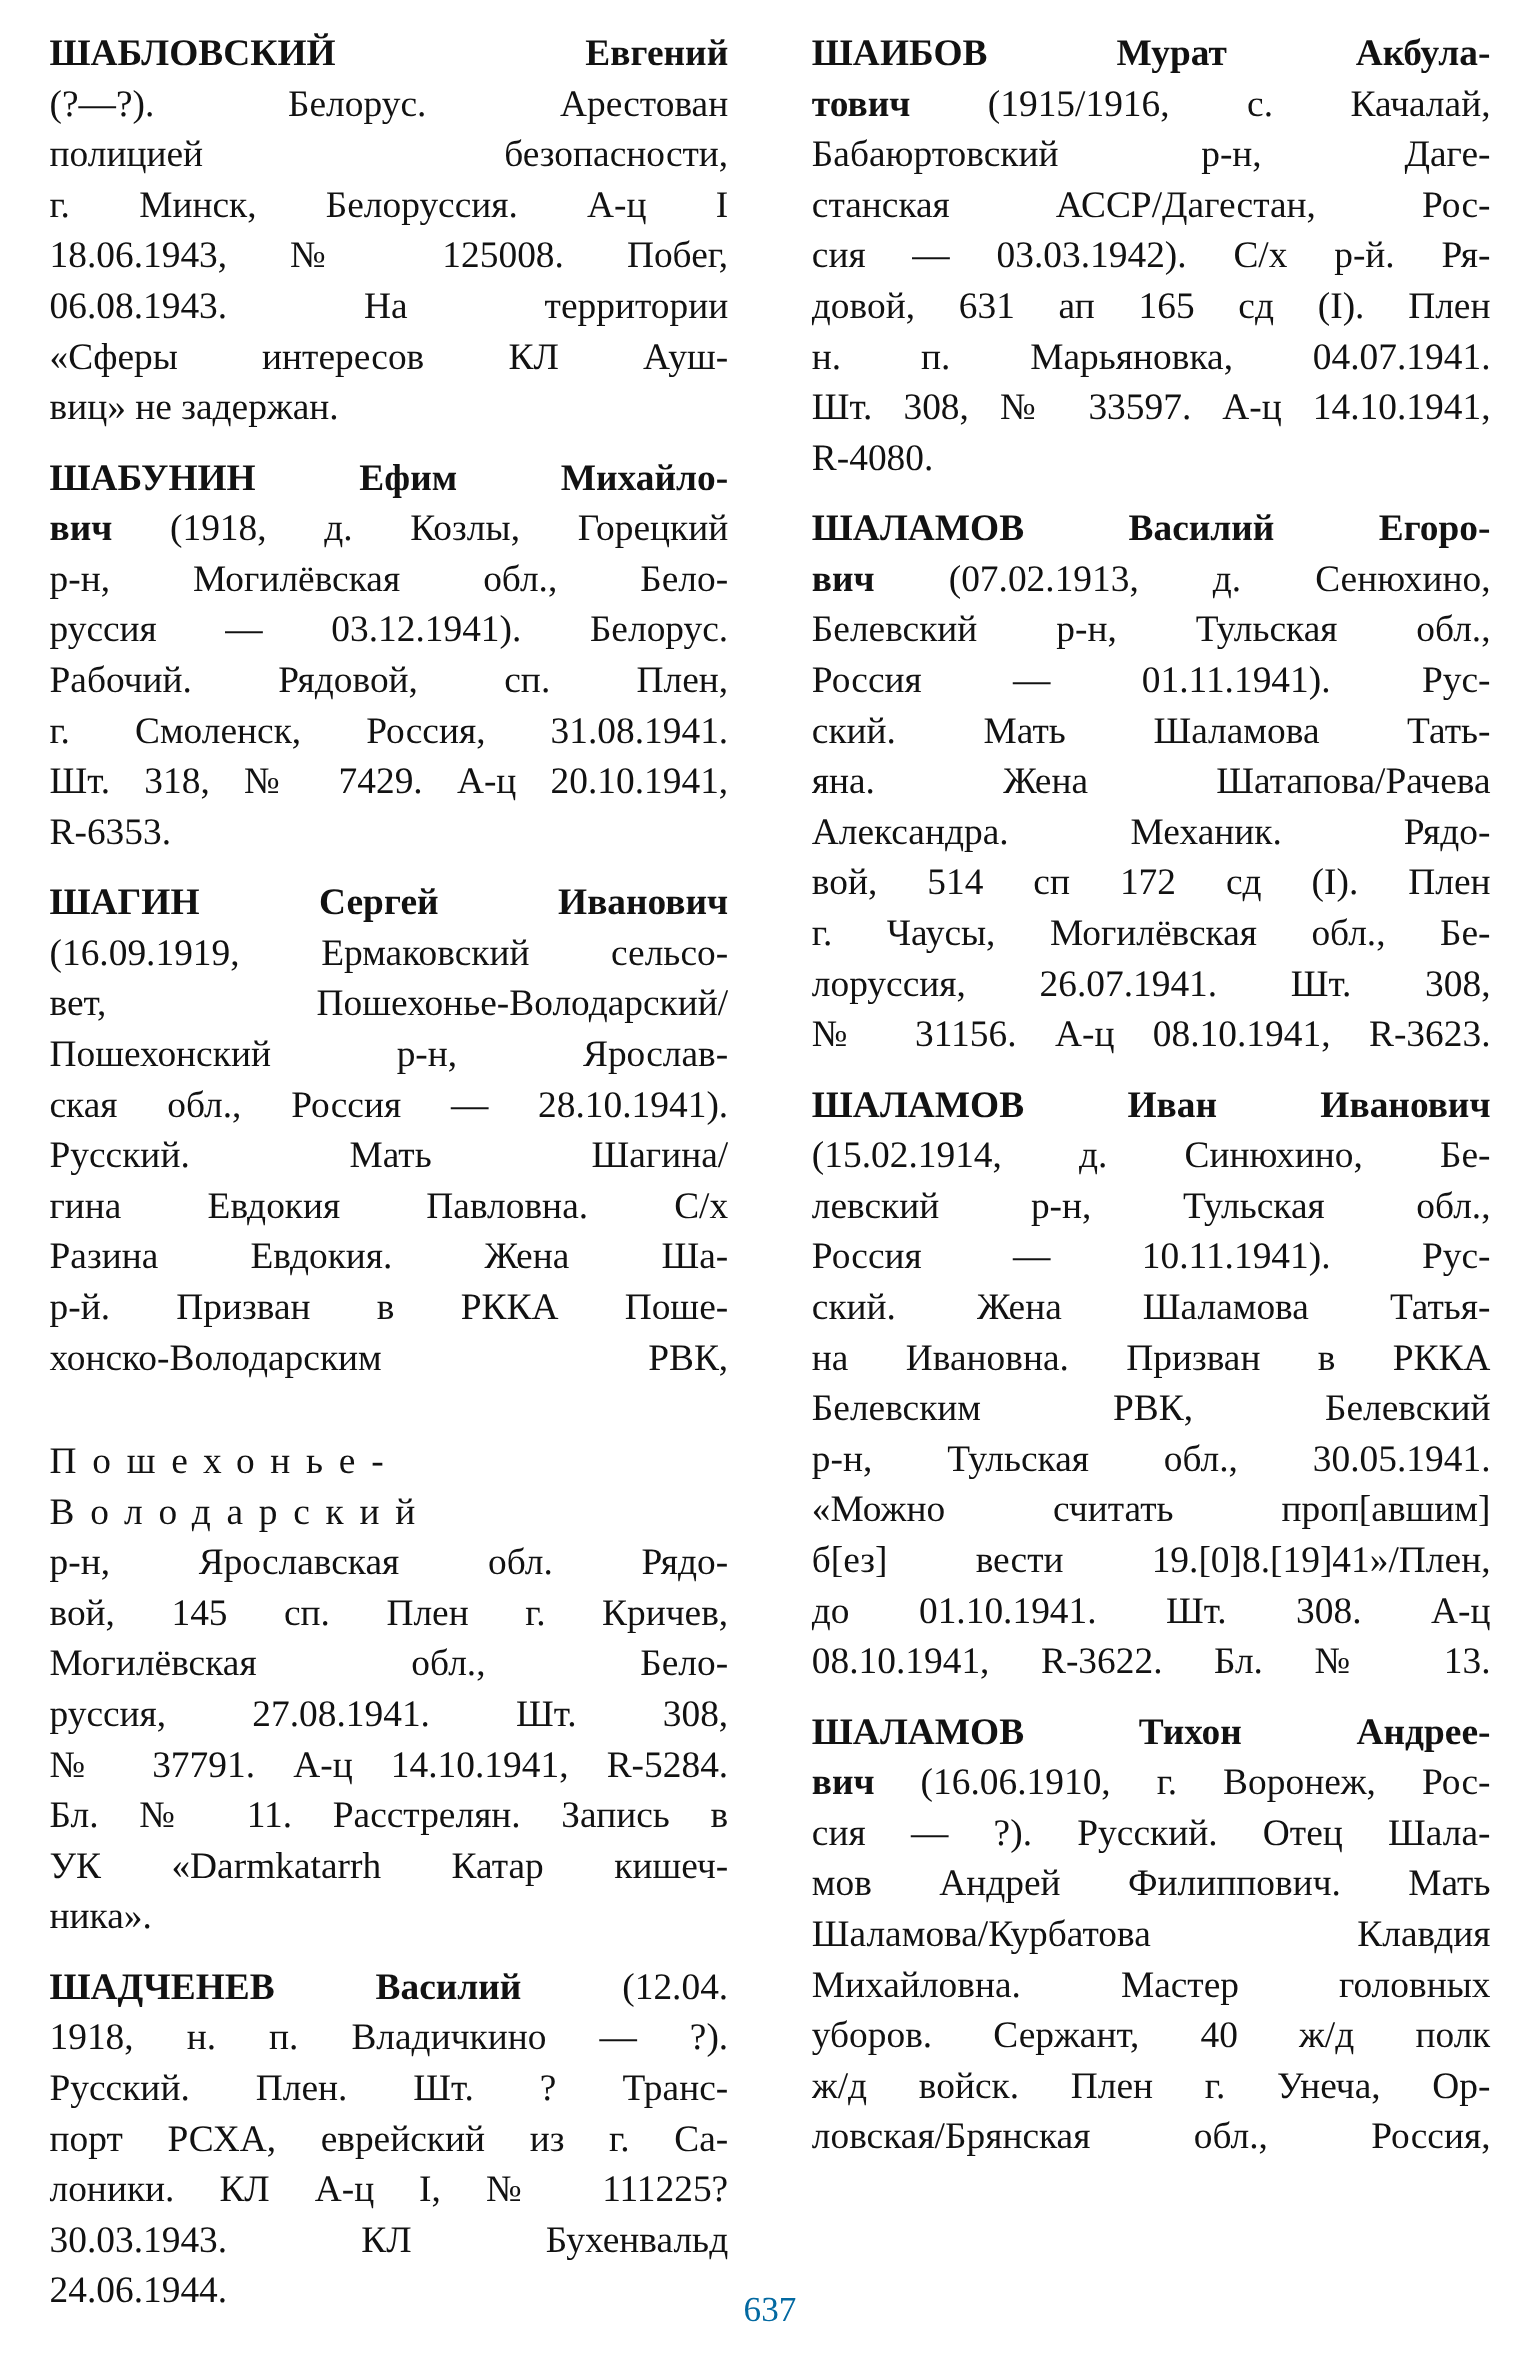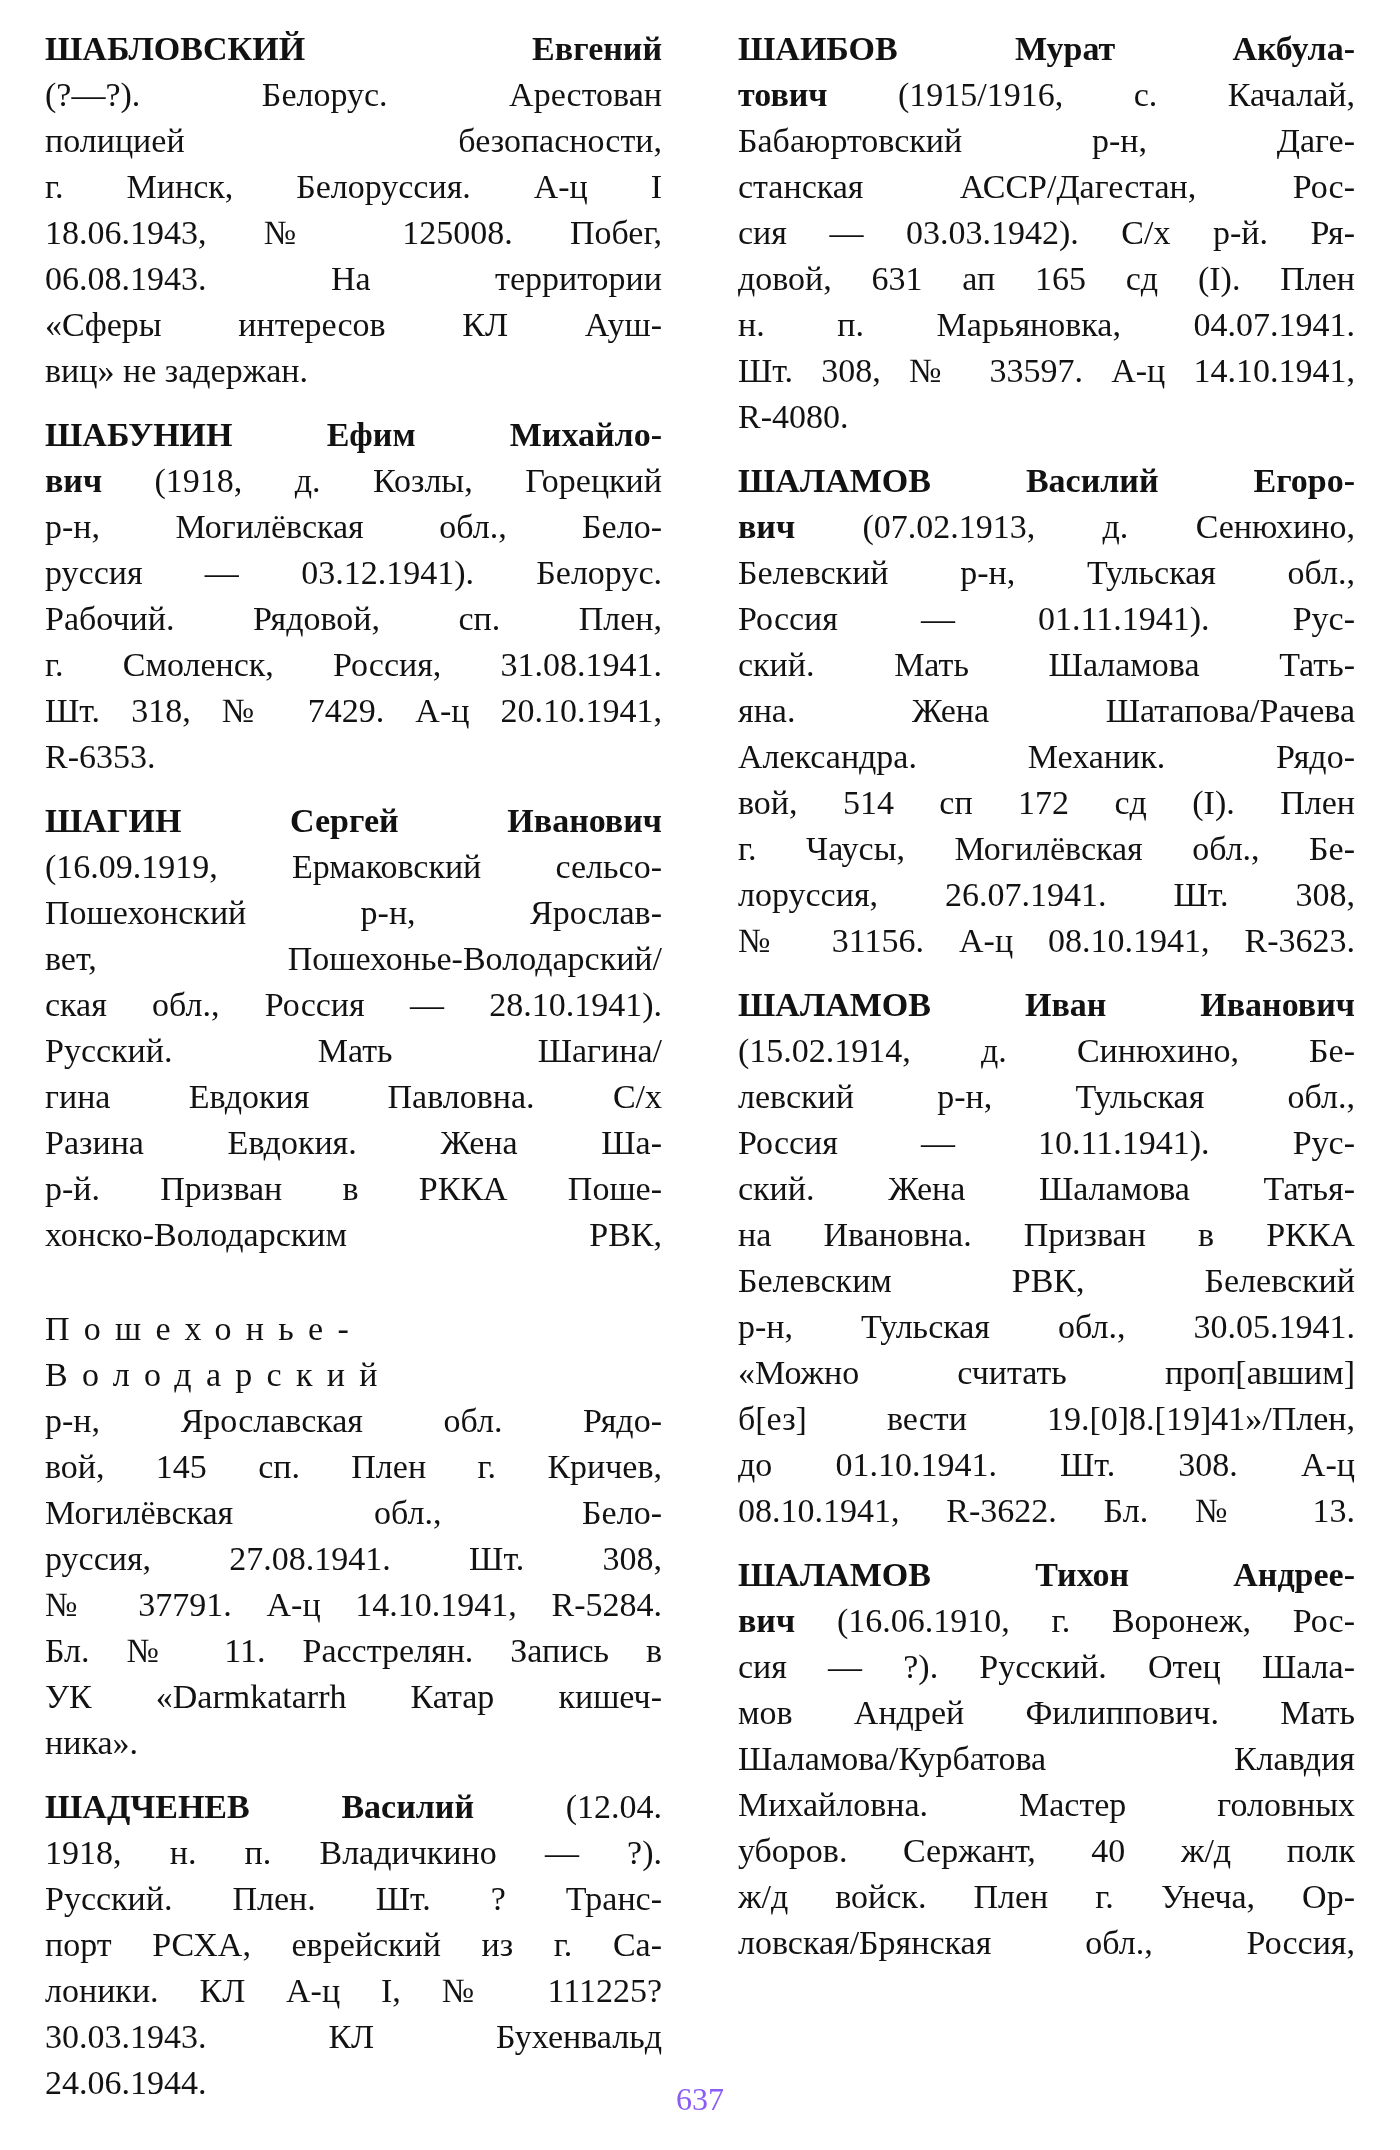--- a/index.html
+++ b/index.html
@@ -38,21 +38,21 @@
   .line.rag { text-align-last: left; }
   .line.ls  { letter-spacing: 0.42em; text-align-last: left; margin-top: 48px; }
   .b { font-weight: bold; }
   .footer {
     position: absolute;
     bottom: 32px;
     left: 0;
     width: 100%;
     text-align: center;
     font-size: 32px;
-    color: #8b5cf6;
+    color: #0369a1;
   }
 </style>
 </head>
 <body>
 
 <div class="page">
   <div class="text-block">
     <div class="column">
         <div class="entry">
           <div class="line"><span class="b">ШАБЛОВСКИЙ Евгений</span></div>
@@ -70,22 +70,22 @@
           <div class="line"><span>р-н, Могилёвская обл., Бело-</span></div>
           <div class="line"><span>руссия — 03.12.1941). Белорус.</span></div>
           <div class="line"><span>Рабочий. Рядовой, сп. Плен,</span></div>
           <div class="line"><span>г. Смоленск, Россия, 31.08.1941.</span></div>
           <div class="line"><span>Шт. 318, № 7429. А-ц 20.10.1941,</span></div>
           <div class="line rag"><span>R-6353.</span></div>
         </div>
         <div class="entry">
           <div class="line"><span class="b">ШАГИН Сергей Иванович</span></div>
           <div class="line"><span>(16.09.1919, Ермаковский сельсо-</span></div>
+          <div class="line"><span>вет, Пошехонье-Володарский/</span></div>
           <div class="line"><span>Пошехонский р-н, Ярослав-</span></div>
-          <div class="line"><span>вет, Пошехонье-Володарский/</span></div>
           <div class="line"><span>ская обл., Россия — 28.10.1941).</span></div>
           <div class="line"><span>Русский. Мать Шагина/</span></div>
           <div class="line"><span>гина Евдокия Павловна. С/х</span></div>
           <div class="line"><span>Разина Евдокия. Жена Ша-</span></div>
           <div class="line"><span>р-й. Призван в РККА Поше-</span></div>
           <div class="line"><span>хонско-Володарским РВК,</span></div>
           <div class="line ls"><span>Пошехонье-Володарский</span></div>
           <div class="line"><span>р-н, Ярославская обл. Рядо-</span></div>
           <div class="line"><span>вой, 145 сп. Плен г. Кричев,</span></div>
           <div class="line"><span>Могилёвская обл., Бело-</span></div>

